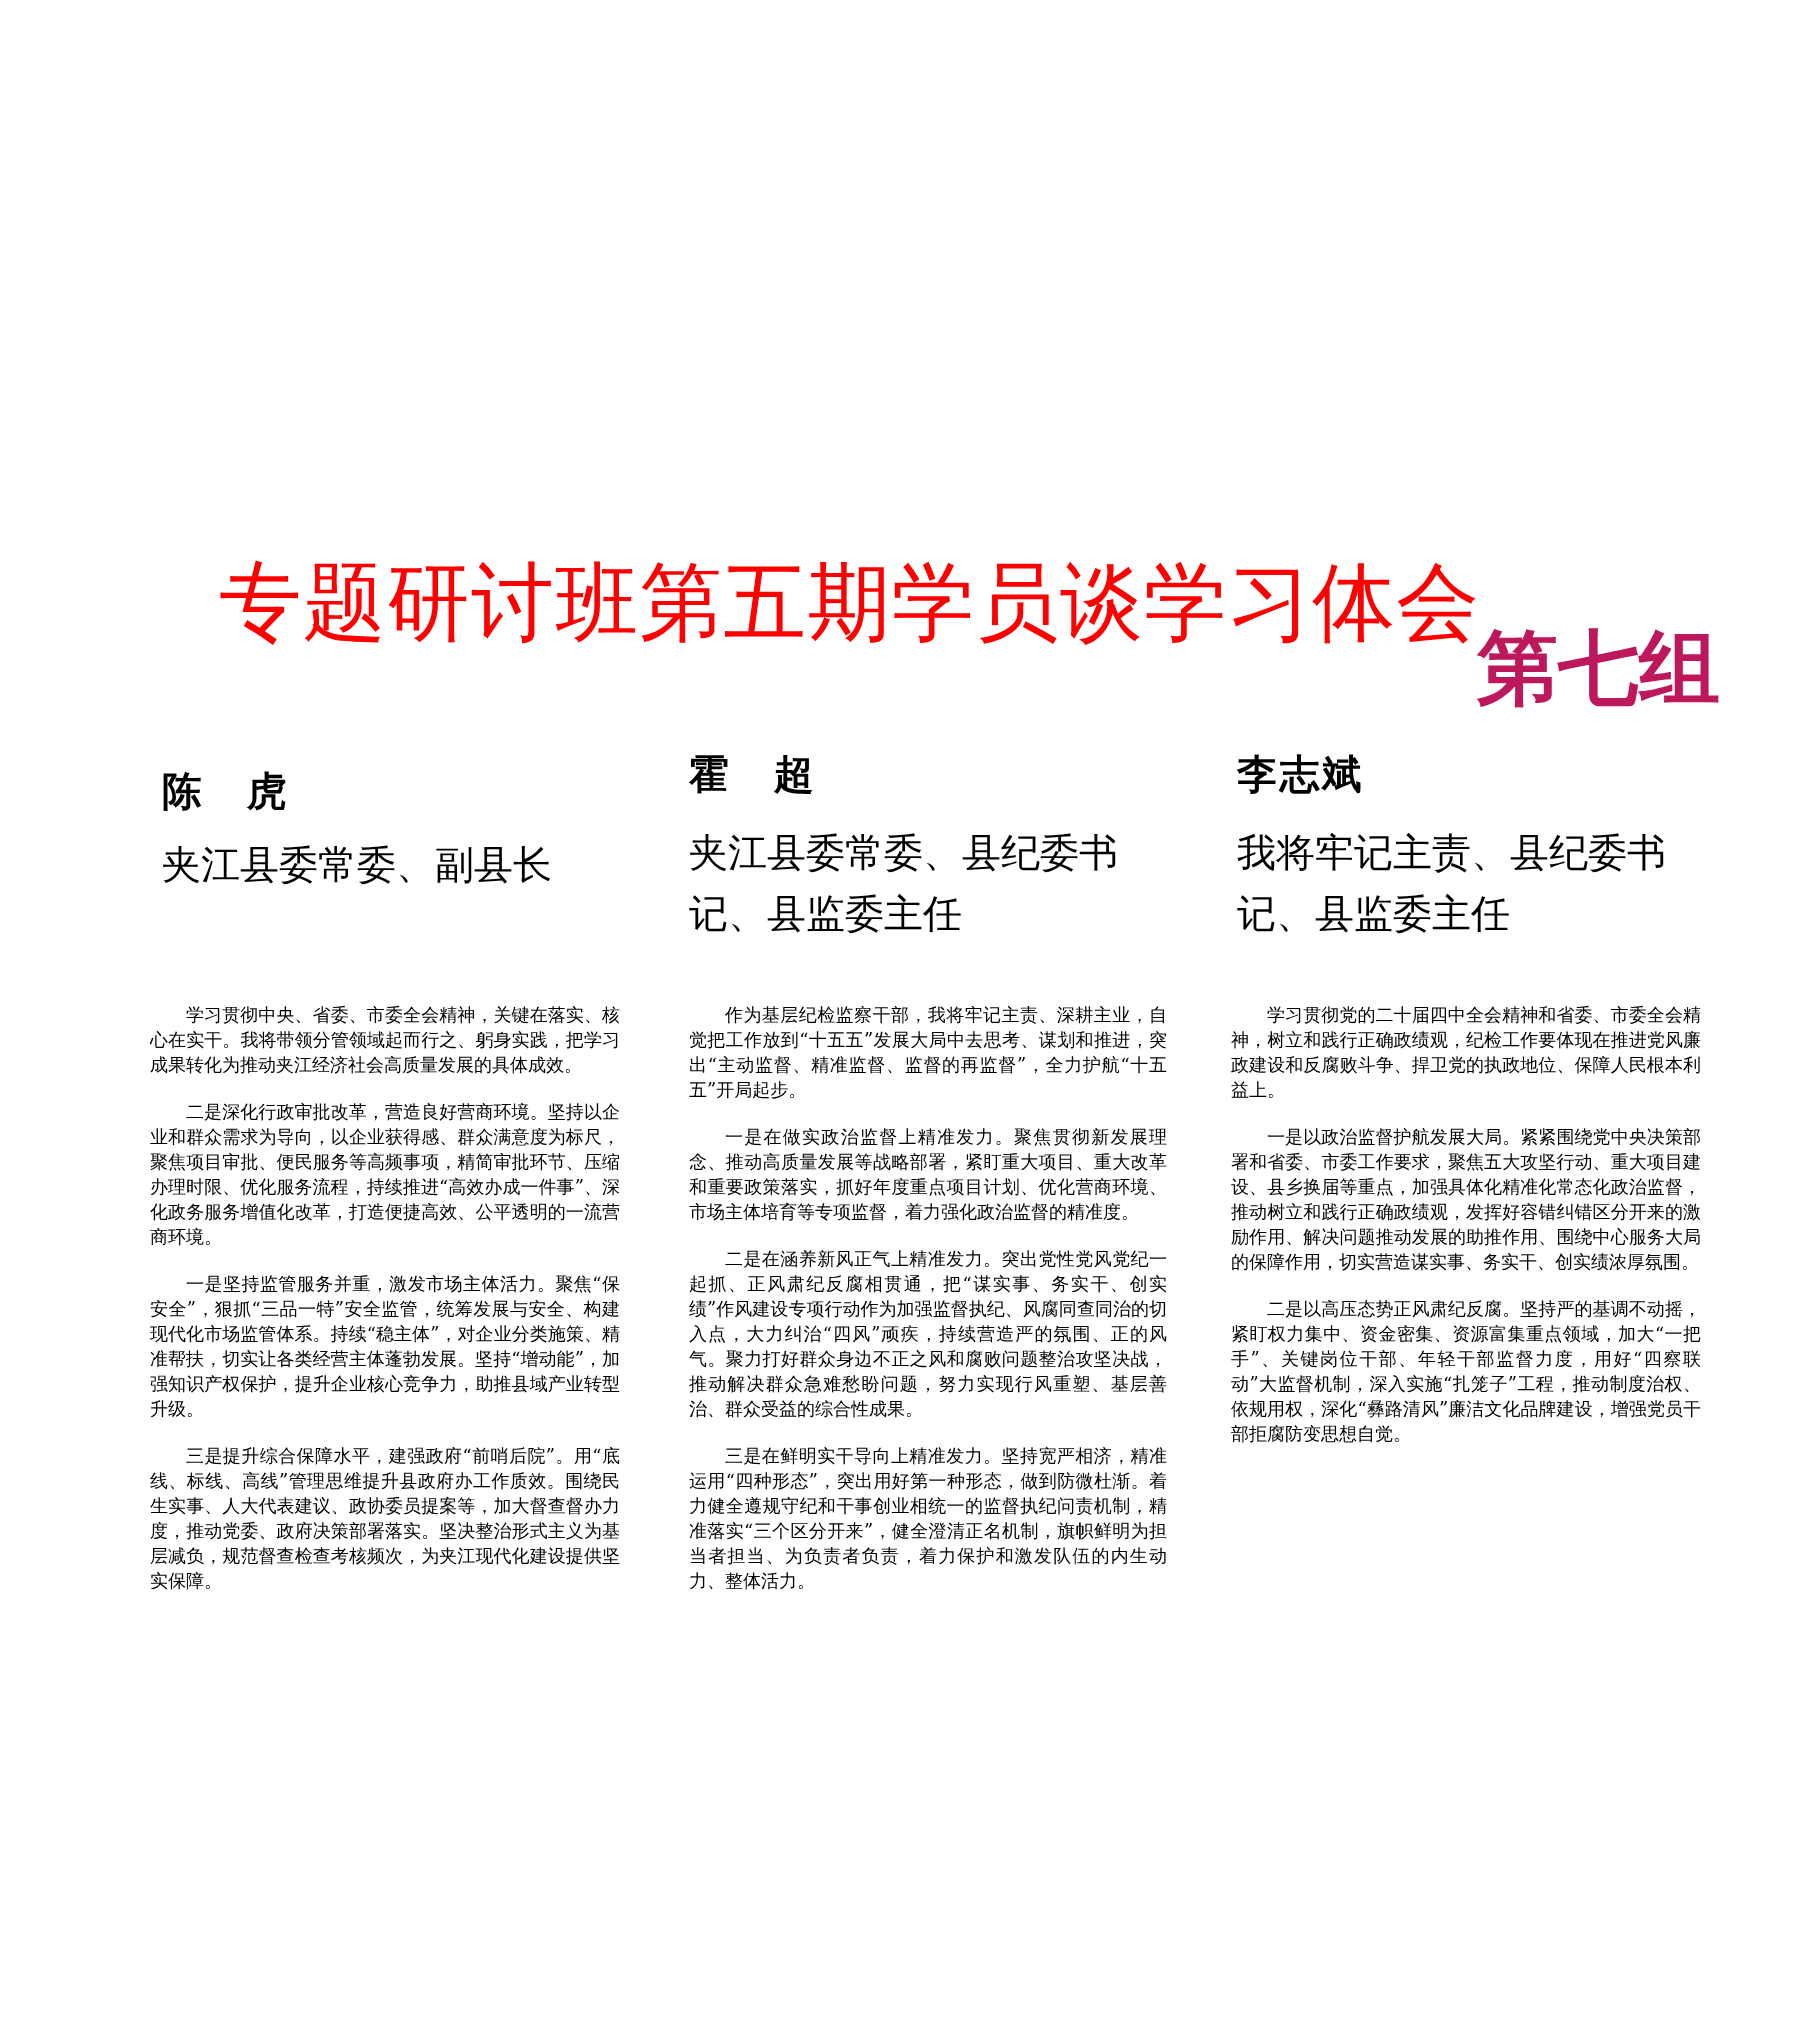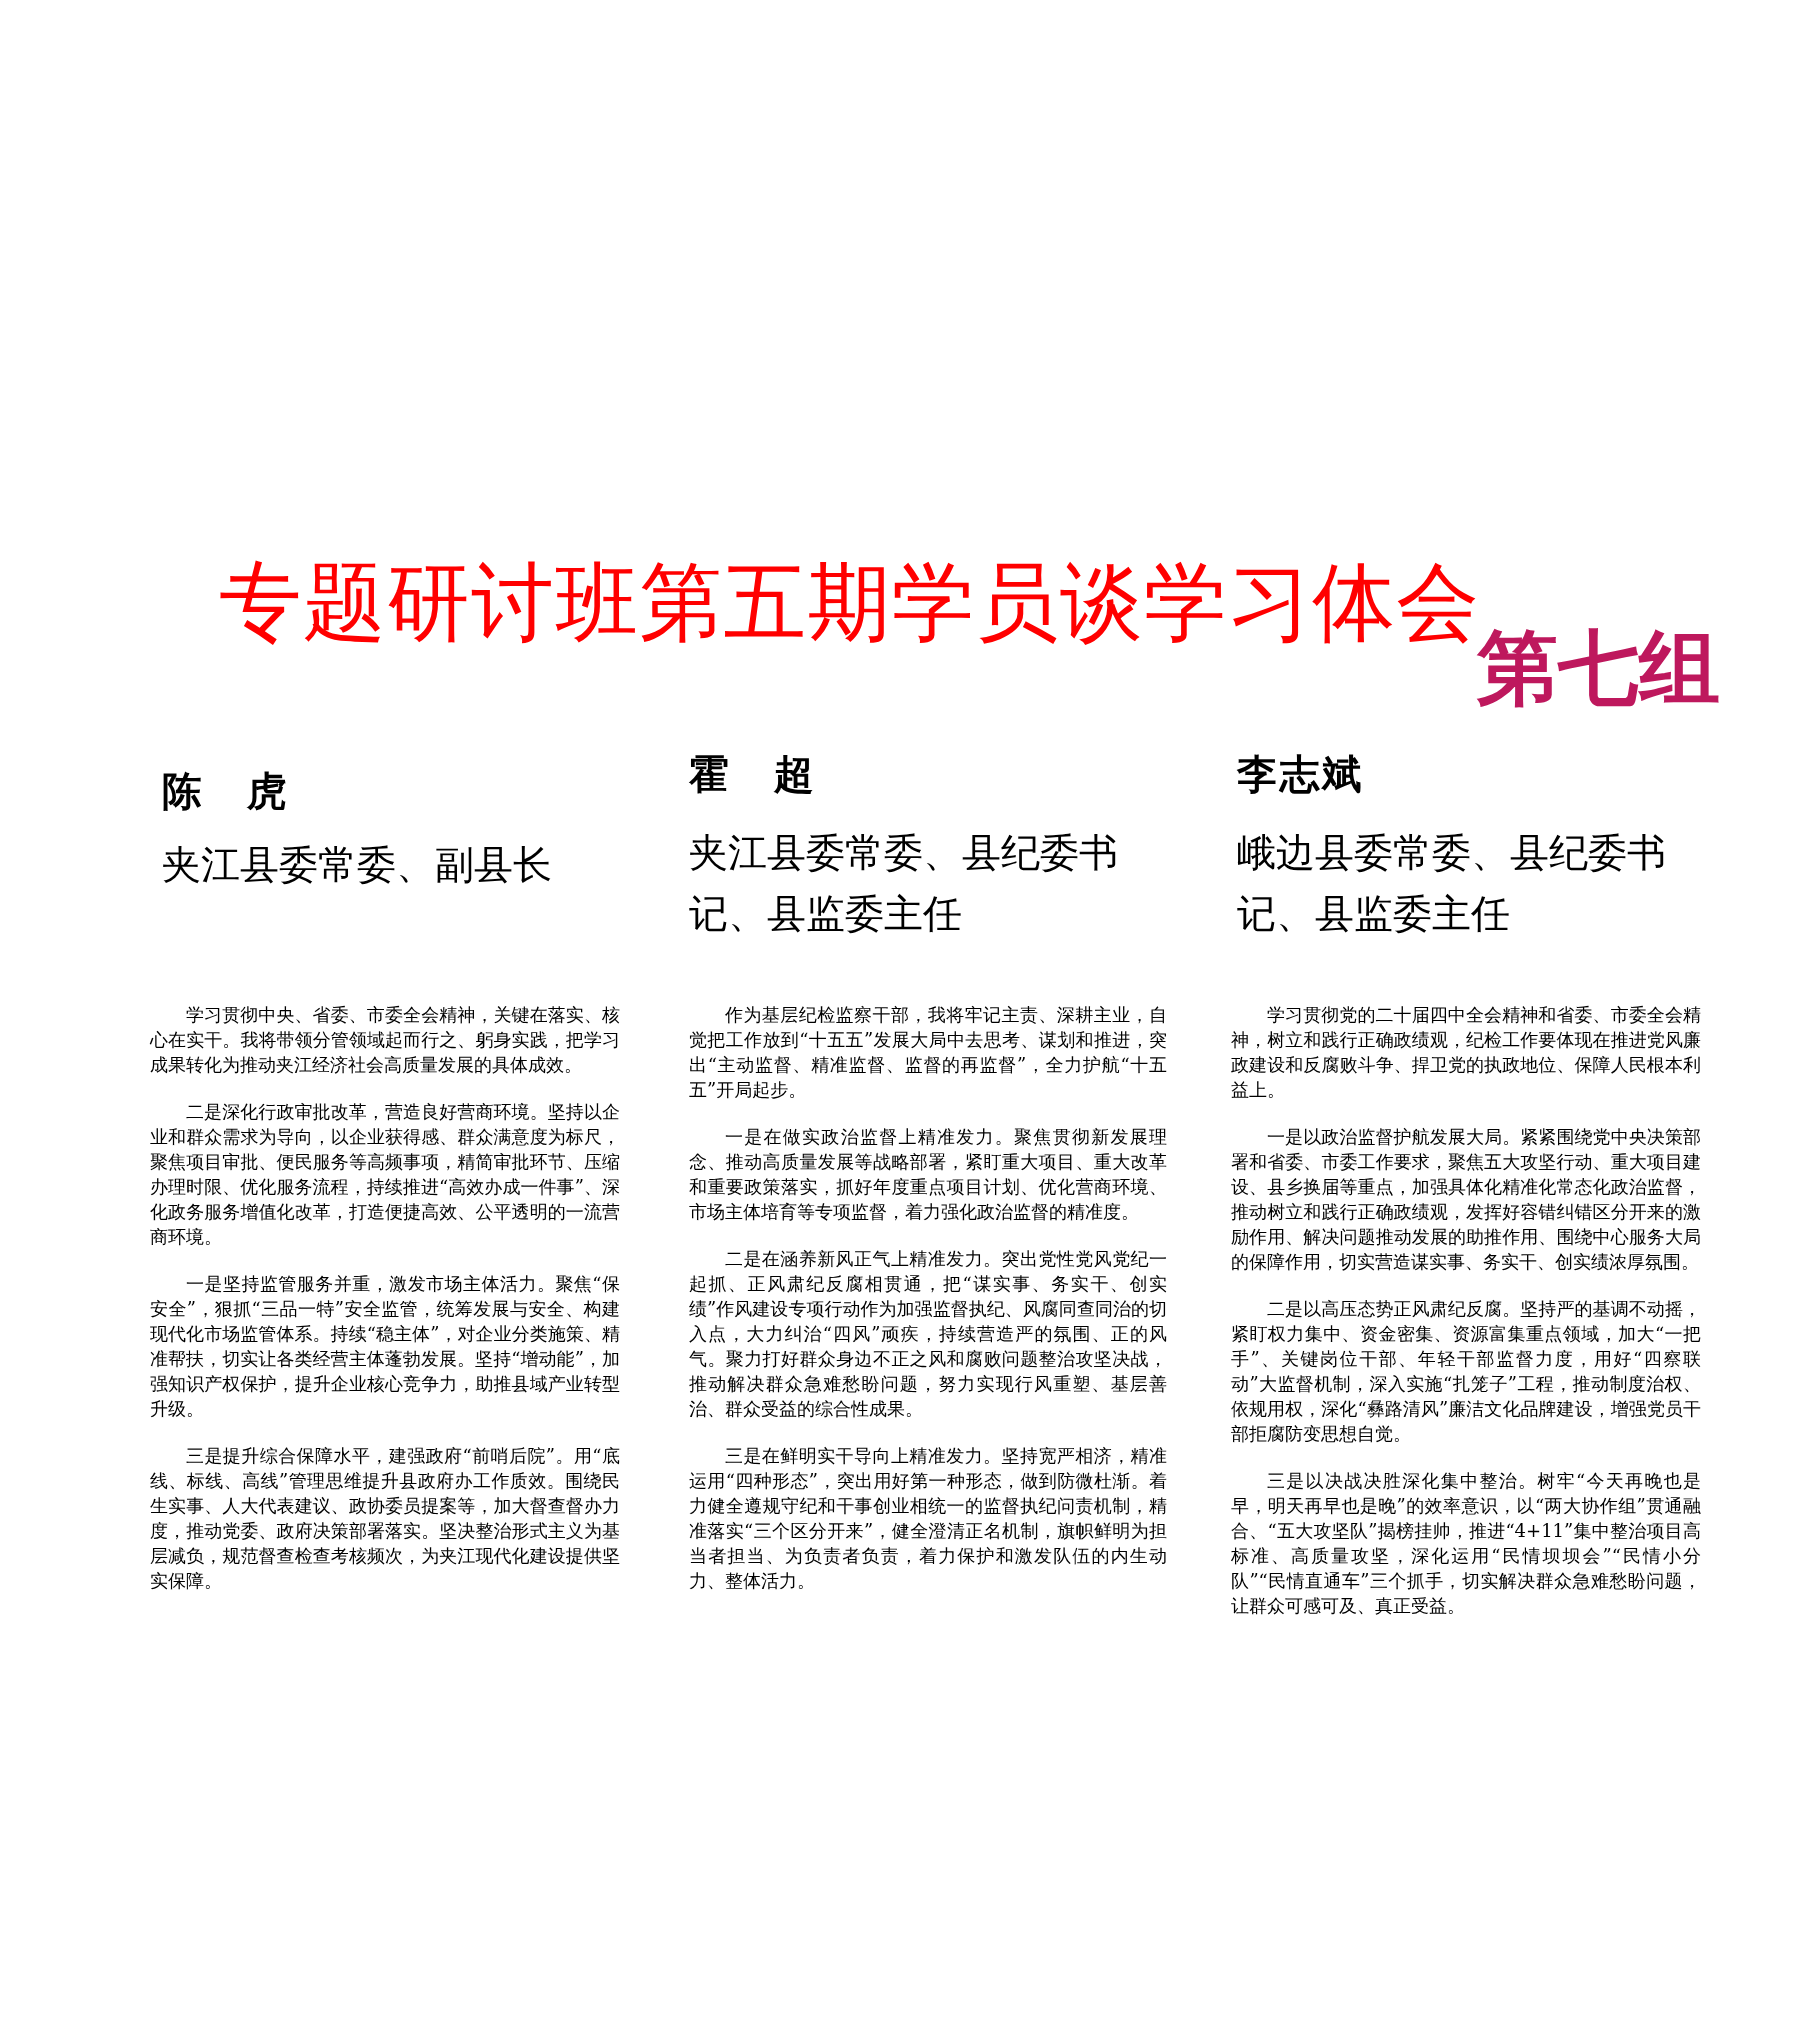--- a/index.html
+++ b/index.html
@@ -38,21 +38,20 @@
   <div class="body-text" style="top:980px; left:0; width:478px;">
     <p>作为基层纪检监察干部，我将牢记主责、深耕主业，自觉把工作放到“十五五”发展大局中去思考、谋划和推进，突出“主动监督、精准监督、监督的再监督”，全力护航“十五五”开局起步。</p>
     <p>一是在做实政治监督上精准发力。聚焦贯彻新发展理念、推动高质量发展等战略部署，紧盯重大项目、重大改革和重要政策落实，抓好年度重点项目计划、优化营商环境、市场主体培育等专项监督，着力强化政治监督的精准度。</p>
     <p>二是在涵养新风正气上精准发力。突出党性党风党纪一起抓、正风肃纪反腐相贯通，把“谋实事、务实干、创实绩”作风建设专项行动作为加强监督执纪、风腐同查同治的切入点，大力纠治“四风”顽疾，持续营造严的氛围、正的风气。聚力打好群众身边不正之风和腐败问题整治攻坚决战，推动解决群众急难愁盼问题，努力实现行风重塑、基层善治、群众受益的综合性成果。</p>
     <p>三是在鲜明实干导向上精准发力。坚持宽严相济，精准运用“四种形态”，突出用好第一种形态，做到防微杜渐。着力健全遵规守纪和干事创业相统一的监督执纪问责机制，精准落实“三个区分开来”，健全澄清正名机制，旗帜鲜明为担当者担当、为负责者负责，着力保护和激发队伍的内生动力、整体活力。</p>
   </div>
 </section>
 
 <section class="col col-3">
   <div class="name" style="top:753px; left:6px;">李志斌</div>
-  <div class="role" style="top:822px; left:6px; width:498px;">峨边县委常委、县纪委书记、县监委主任</div>
+  <div class="role" style="top:822px; left:6px; width:498px;">我将牢记主责、县纪委书记、县监委主任</div>
   <div class="body-text" style="top:980px; left:0; width:470px;">
     <p>学习贯彻党的二十届四中全会精神和省委、市委全会精神，树立和践行正确政绩观，纪检工作要体现在推进党风廉政建设和反腐败斗争、捍卫党的执政地位、保障人民根本利益上。</p>
     <p>一是以政治监督护航发展大局。紧紧围绕党中央决策部署和省委、市委工作要求，聚焦五大攻坚行动、重大项目建设、县乡换届等重点，加强具体化精准化常态化政治监督，推动树立和践行正确政绩观，发挥好容错纠错区分开来的激励作用、解决问题推动发展的助推作用、围绕中心服务大局的保障作用，切实营造谋实事、务实干、创实绩浓厚氛围。</p>
     <p>二是以高压态势正风肃纪反腐。坚持严的基调不动摇，紧盯权力集中、资金密集、资源富集重点领域，加大“一把手”、关键岗位干部、年轻干部监督力度，用好“四察联动”大监督机制，深入实施“扎笼子”工程，推动制度治权、依规用权，深化“彝路清风”廉洁文化品牌建设，增强党员干部拒腐防变思想自觉。</p>
-    <p>三是以决战决胜深化集中整治。树牢“今天再晚也是早，明天再早也是晚”的效率意识，以“两大协作组”贯通融合、“五大攻坚队”揭榜挂帅，推进“4+11”集中整治项目高标准、高质量攻坚，深化运用“民情坝坝会”“民情小分队”“民情直通车”三个抓手，切实解决群众急难愁盼问题，让群众可感可及、真正受益。</p>
   </div>
 </section>
 
 
 </body></html>

